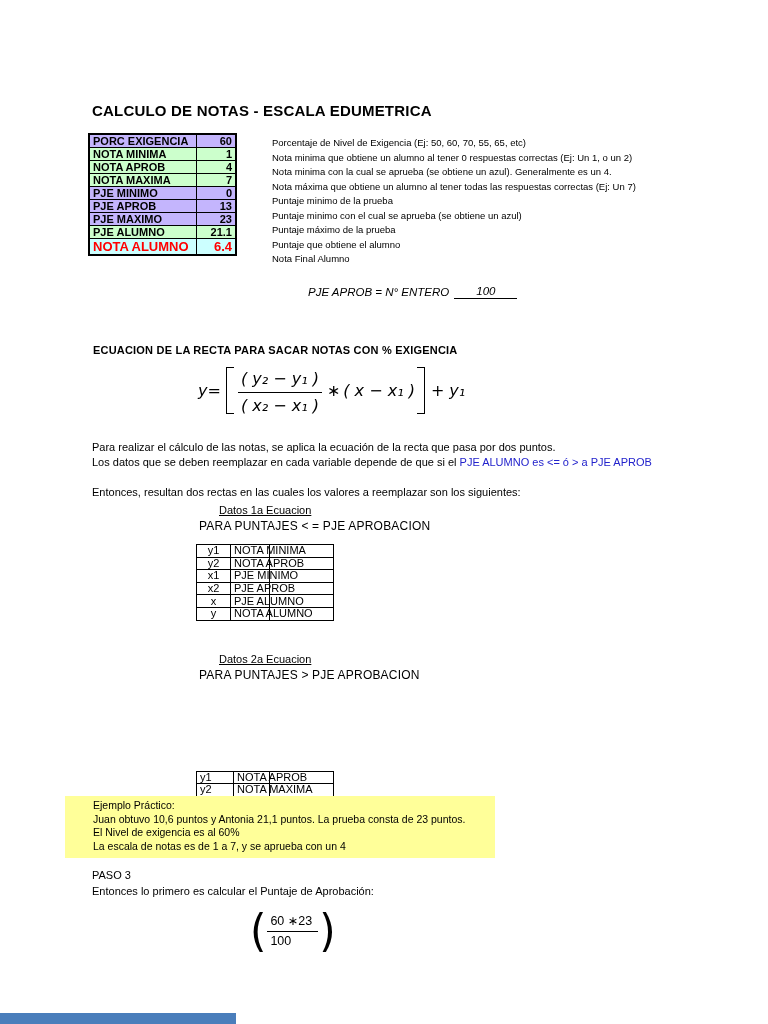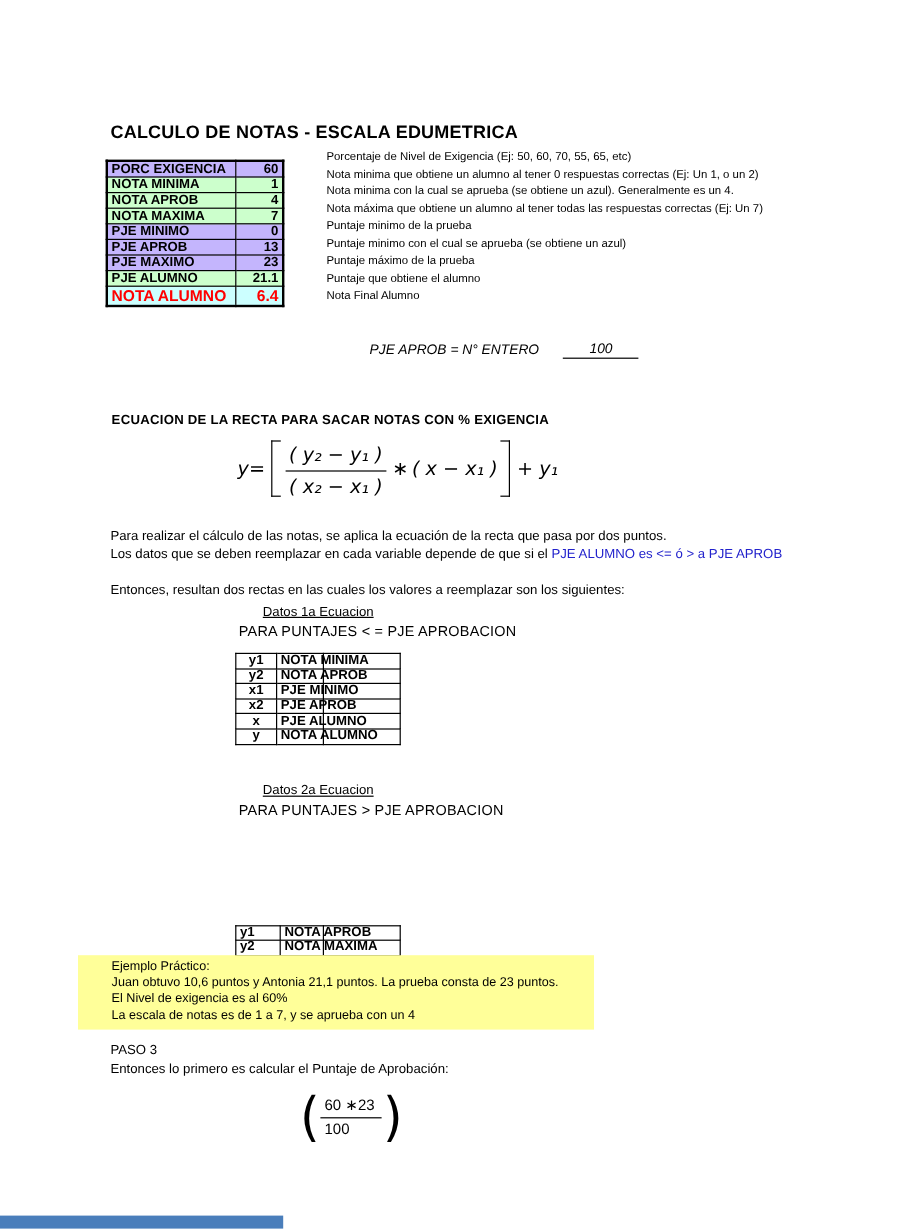--- a/index.html
+++ b/index.html
@@ -18,25 +18,25 @@
     height:12px;padding:0 3px;white-space:nowrap;
   }
   .params{border:2px solid #000;}
   .params td.lbl{width:100px;text-align:left;}
   .params td.val{width:32px;text-align:right;}
   .bg-yellow{background:#c4b5fd;}
   .bg-green{background:#CCFFCC;}
   .bg-cyan{background:#CCFFFF;}
   tr.final td{color:#FF0000;font-size:13px;height:15px;}
   
-  .descs{left:272px;top:124px;font-size:9.5px;line-height:14.55px;white-space:nowrap;}
+  .descs{left:272px;top:136px;font-size:9.5px;line-height:14.55px;white-space:nowrap;}
   
   .pje-formula{left:308px;top:284px;display:flex;align-items:flex-start;
     font-style:italic;font-size:11.5px;white-space:nowrap;}
-  .pje-lhs{margin-right:20px;padding-top:2px;}
+  .pje-lhs{margin-right:5px;padding-top:2px;}
   .pje-frac{display:inline-block;text-align:center;}
   .pje-num{border-bottom:1px solid #000;padding:2px 2px 2px 2px;}
   .pje-den{display:inline-block;border-bottom:1px solid #000;padding:1px 22px 1px 22px;}
   
   .recta-heading{left:93px;top:344px;font-size:11px;font-weight:bold;letter-spacing:.2px;}
   
   .equation{left:198px;top:366px;display:flex;align-items:center;
     font-size:16px;font-style:italic;font-family:"DejaVu Sans",sans-serif;}
   .eq-lhs{margin-right:3px;}
   .eq-bracket{width:7px;align-self:stretch;border:1.6px solid #000;margin:1px 2px;}
@@ -50,21 +50,21 @@
   
   .para{left:92px;font-size:11px;line-height:15.2px;white-space:nowrap;}
   .para.p1{top:440px;}
   .para.p3{top:485px;}
   .blue{color:#2222CC;}
   
   .datos-head{font-size:11px;text-decoration:underline;white-space:nowrap;padding-left:20px;}
   .datos-sub{font-size:12px;letter-spacing:.2px;margin-top:3px;white-space:nowrap;}
   .datos1-head{left:199px;top:504px;}
   .datos2-head{left:199px;top:653px;}
-  .dtable-wrap{width:120px;font-weight:bold;}
+  .dtable-wrap{width:120px;}
   .dt1{left:196px;top:544px;}
   .dt2{left:196px;top:694px;}
   .dtable{border-collapse:collapse;border:1.5px solid #000;width:138px;}
   .dtable td{border:1px solid #000;font-size:11px;line-height:1;height:11.6px;
     padding:0 0 0 3px;white-space:nowrap;}
   .dtable td.code{width:33px;}
   .dt1 .dtable td.code{text-align:center;padding:0;}
   .dt2 .dtable td.code{text-align:left;}
   .dtable td.name{overflow:visible;}
   .dtable-wrap{position:relative;}

